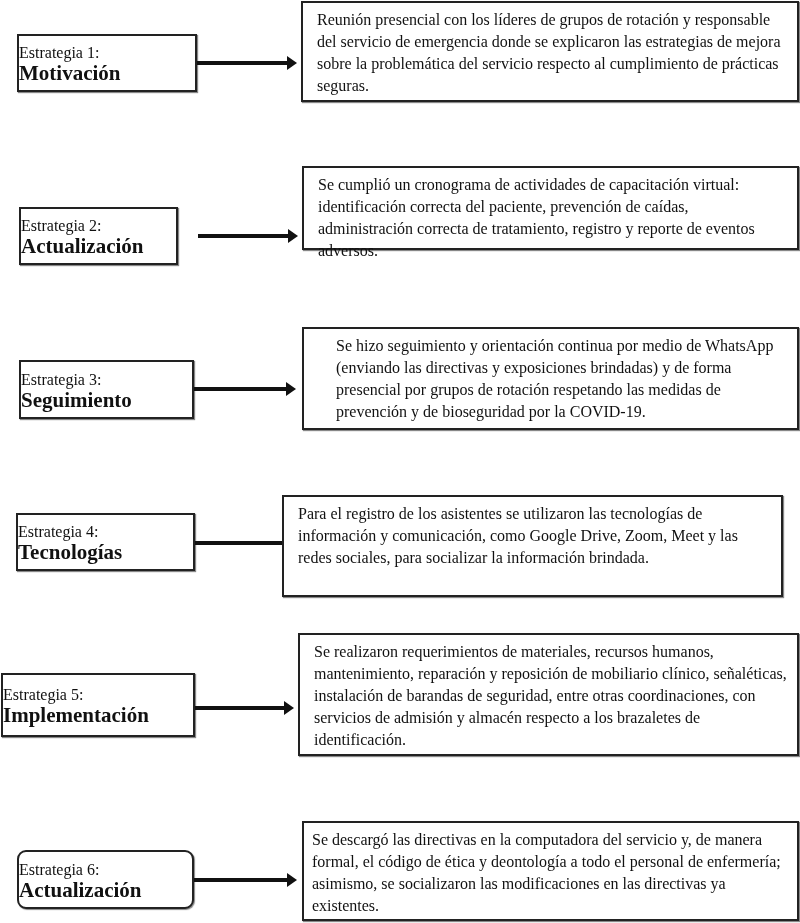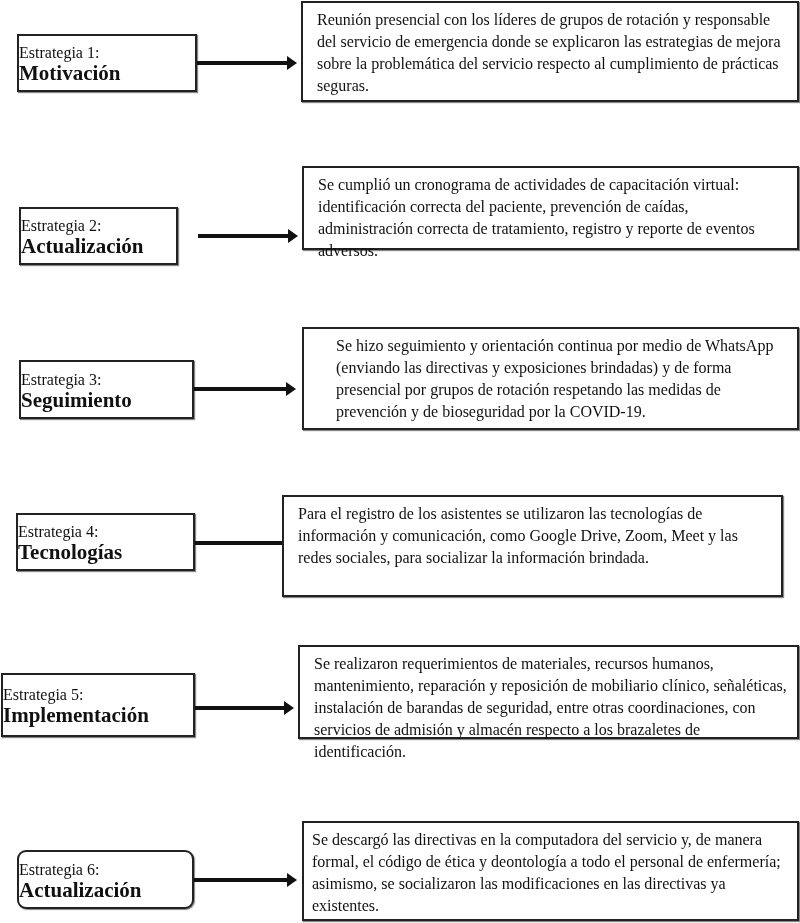--- a/index.html
+++ b/index.html
@@ -47,21 +47,21 @@
 <div class="arrow" style="left:195px; top:541px; width:91px;"></div>
 <div class="dbox" style="left:282px; top:495px; width:501px; height:102px;">
   <span>Para el registro de los asistentes se utilizaron las tecnologías de información y comunicación, como Google Drive, Zoom, Meet y las redes sociales, para socializar la información brindada.</span>
 </div>
 
 <div class="lbox" style="left:1px; top:673px; width:194px; height:64px;">
   <span>Estrategia 5:</span>
   <span class="t2">Implementación</span>
 </div>
 <div class="arrow" style="left:195px; top:706px; width:91px;"></div>
-<div class="dbox" style="left:298px; top:633px; width:501px; height:94px;margin-top:12px;">
+<div class="dbox" style="left:298px; top:633px; width:501px; height:123px;">
   <span>Se realizaron requerimientos de materiales, recursos humanos, mantenimiento, reparación y reposición de mobiliario clínico, señaléticas, instalación de barandas de seguridad, entre otras coordinaciones, con servicios de admisión y almacén respecto a los brazaletes de identificación.</span>
 </div>
 
 <div class="lbox" style="left:17px; top:850px; width:177px; height:59px;border-radius:9px;">
   <span>Estrategia 6:</span>
   <span class="t2">Actualización</span>
 </div>
 <div class="arrow" style="left:194px; top:878px; width:95px;"></div>
 <div class="dbox" style="left:302px; top:821px; width:497px; height:100px;padding-left:8px;">
   <span>Se descargó las directivas en la computadora del servicio y, de manera formal, el código de ética y deontología a todo el personal de enfermería; asimismo, se socializaron las modificaciones en las directivas ya existentes.</span>

